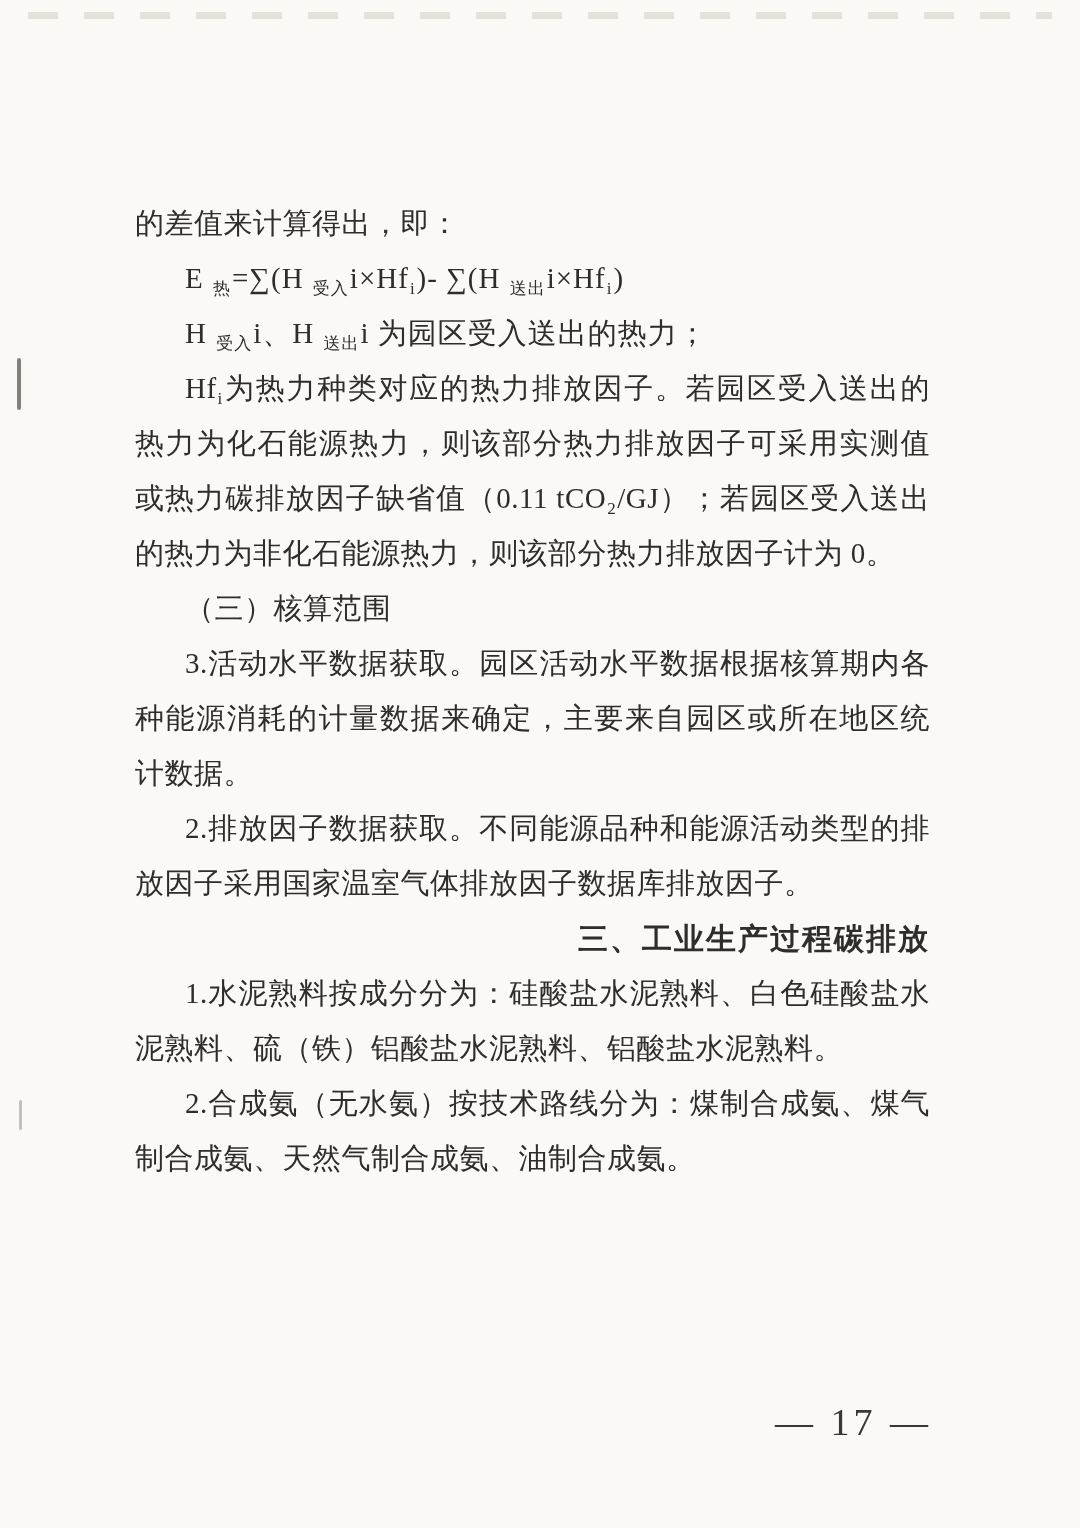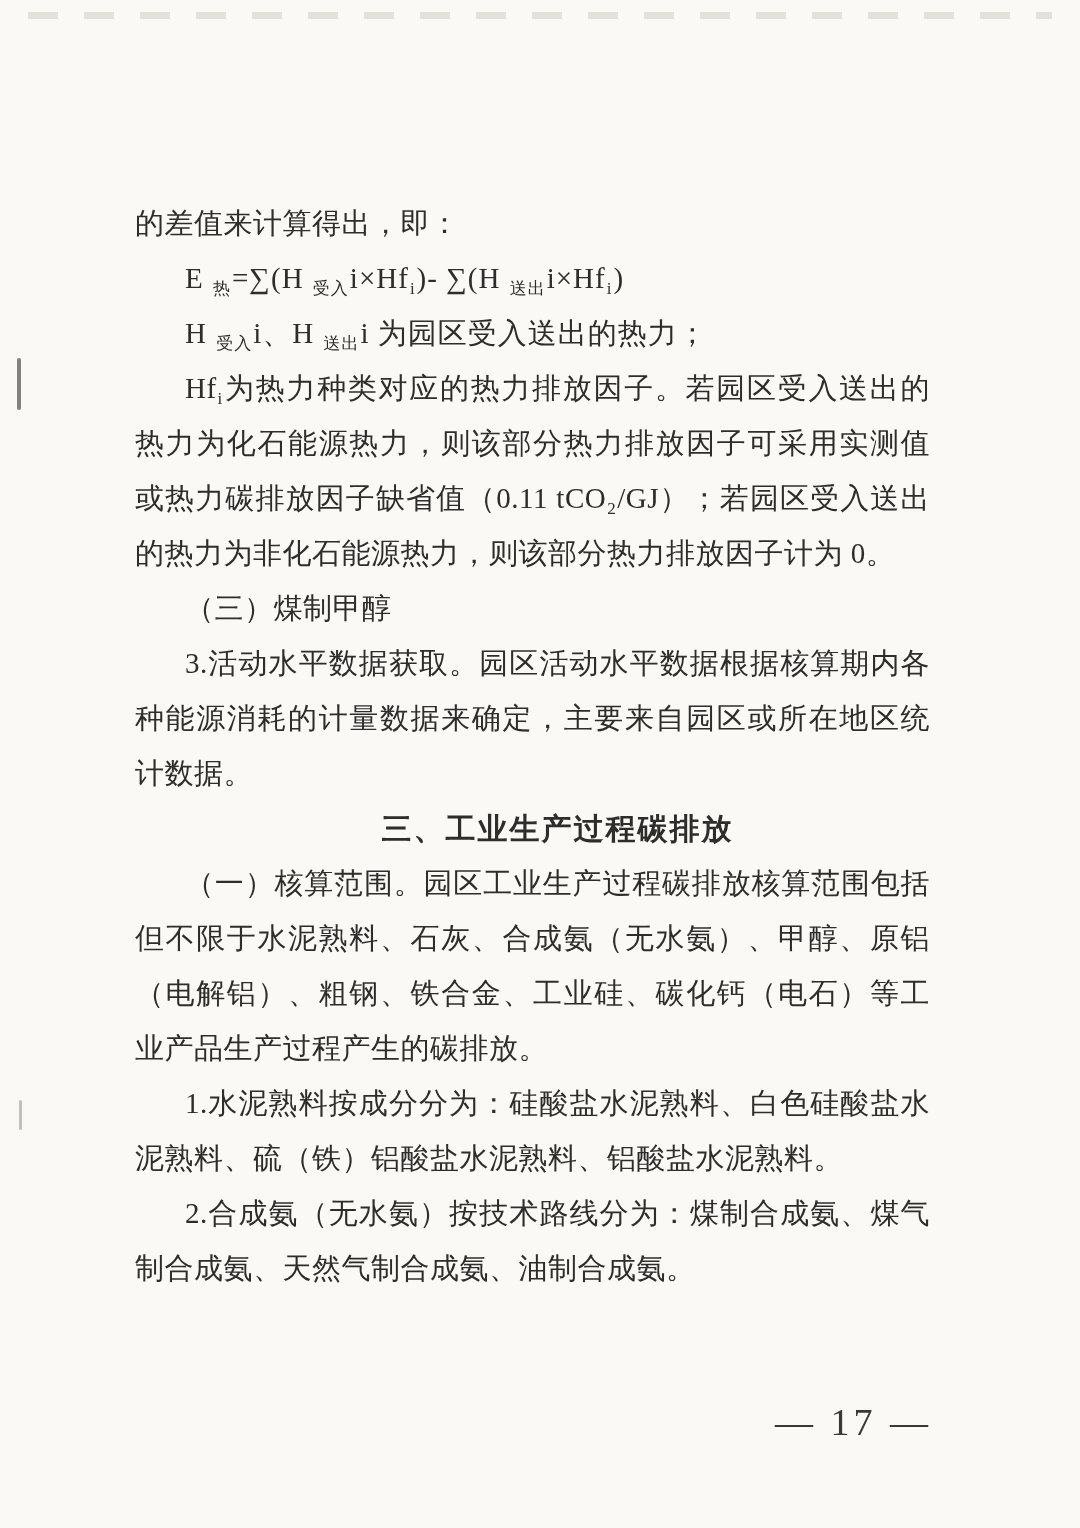--- a/index.html
+++ b/index.html
@@ -57,21 +57,21 @@
     font-size: 17px;
     line-height: 0;
     vertical-align: -6px;
     margin: 0 1px;
   }
   .hei {
     font-family: "Liberation Sans", "DejaVu Sans", sans-serif;
     font-weight: 700;
     font-size: 30px;
     letter-spacing: 2px;
-    text-align: center;
+    text-align: right;
   }
   .kai {  }
 
   .page-number {
     position: absolute;
     right: 148px;
     top: 1400px;
     font-size: 38px;
     letter-spacing: 4px;
     color: #3a3936;
@@ -90,28 +90,28 @@
   <main class="body-text">
 
     <p class="line no-indent">的差值来计算得出，即：</p>
 
     <p class="line indent formula"><span>E </span><sub>热</sub><span>=∑(H </span><sub>受入</sub><span>i×Hf</span><sub>i</sub><span>)-  ∑(H </span><sub>送出</sub><span>i×Hf</span><sub>i</sub><span>)</span></p>
 
     <p class="line indent formula"><span>H </span><sub>受入</sub><span>i、H </span><sub>送出</sub><span>i 为园区受入送出的热力；</span></p>
 
     <p class="line indent"><span>Hf</span><sub>i</sub><span>为热力种类对应的热力排放因子。若园区受入送出的热力为化石能源热力，则该部分热力排放因子可采用实测值或热力碳排放因子缺省值（0.11 tCO</span><sub>2</sub><span>/GJ）；若园区受入送出的热力为非化石能源热力，则该部分热力排放因子计为 0。</span></p>
 
-    <p class="line indent kai">（三）煤制甲醇</p>
+    <p class="line indent kai">（三）核算范围</p>
 
     <p class="line indent"><span class="kai">3.活动水平数据获取。</span><span>园区活动水平数据根据核算期内各种能源消耗的计量数据来确定，主要来自园区或所在地区统计数据。</span></p>
 
+    <p class="line indent"><span class="kai">2.排放因子数据获取。</span><span>不同能源品种和能源活动类型的排放因子采用国家温室气体排放因子数据库排放因子。</span></p>
 
     <h2 class="line indent hei">三、工业生产过程碳排放</h2>
 
-    <p class="line indent"><span class="kai">（一）核算范围。</span><span>园区工业生产过程碳排放核算范围包括但不限于水泥熟料、石灰、合成氨（无水氨）、甲醇、原铝（电解铝）、粗钢、铁合金、工业硅、碳化钙（电石）等工业产品生产过程产生的碳排放。</span></p>
 
     <p class="line indent">1.水泥熟料按成分分为：硅酸盐水泥熟料、白色硅酸盐水泥熟料、硫（铁）铝酸盐水泥熟料、铝酸盐水泥熟料。</p>
 
     <p class="line indent">2.合成氨（无水氨）按技术路线分为：煤制合成氨、煤气制合成氨、天然气制合成氨、油制合成氨。</p>
 
 
   </main>
 
   <div class="page-number">— 17 —</div>
 

